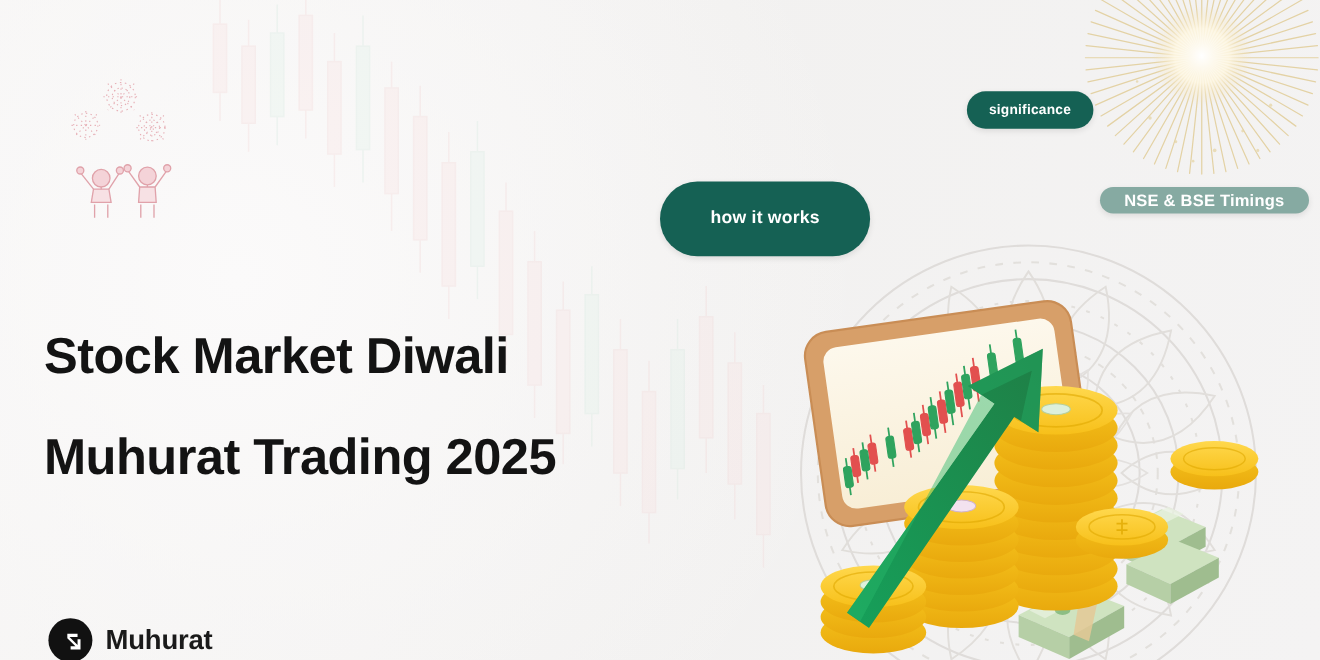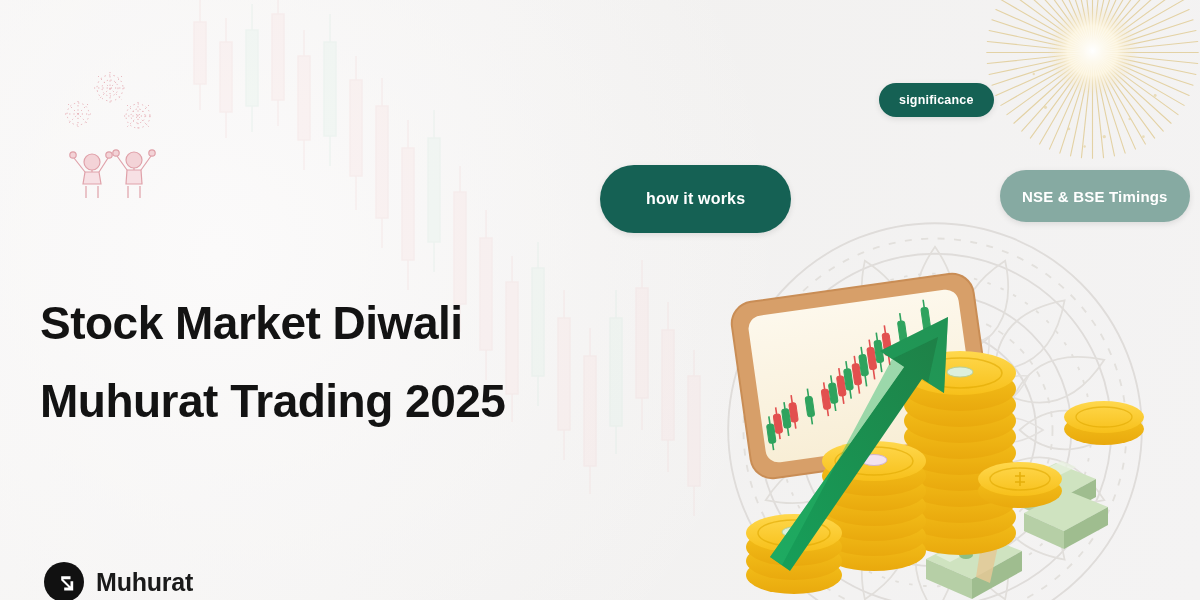--- a/index.html
+++ b/index.html
@@ -61,32 +61,32 @@
     letter-spacing:.2px;
     white-space:nowrap;
     box-shadow:0 2px 6px rgba(0,0,0,.10);
   }
   .pill-dark { background:#156154; }
   .pill-muted { background:#86aaa2; }
 
   #pill-trade { left:37px;  top:186px; height:42px; padding:0 30px; font-size:14.5px; }
   #pill-how   { left:600px; top:165px; height:68px; padding:0 46px; font-size:16px; }
   #pill-sig   { left:879px; top:83px;  height:34px; padding:0 20px; font-size:12.5px; }
-  #pill-nse   { left:1000px;top:170px; height:52px; padding:0 22px; font-size:15px; }
+  #pill-nse   { left:1000px;top:170px; height:24px; padding:0 22px; font-size:15px; }
 
   
   .headline {
     position:absolute; left:40px; top:300px;
     font-size:46px;
     font-weight:800;
     color:#131313;
     line-height:1;
     letter-spacing:-0.5px;
   }
-  .headline .line2 { display:block; margin-top:32px; }
+  .headline .line2 { display:block; margin-top:46px; }
 
   
   .logo-wrap {
     position:absolute; left:44px; top:562px;
     display:flex; align-items:center; gap:12px;
   }
   .logo-mark {
     width:40px; height:40px; border-radius:50%;
     background:#111111;
     display:flex; align-items:center; justify-content:center;

